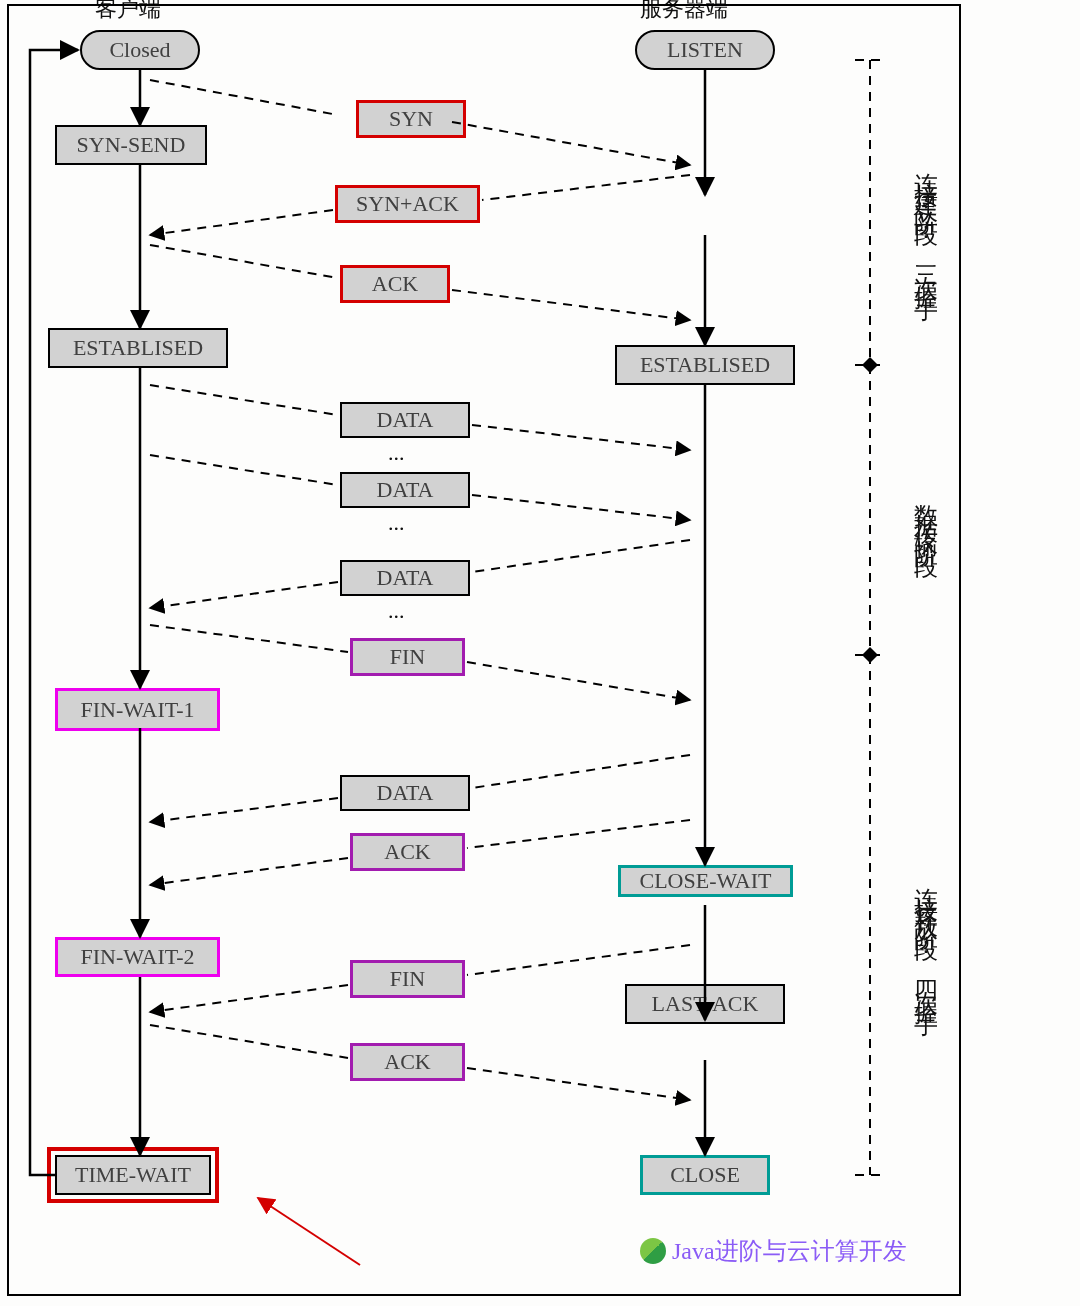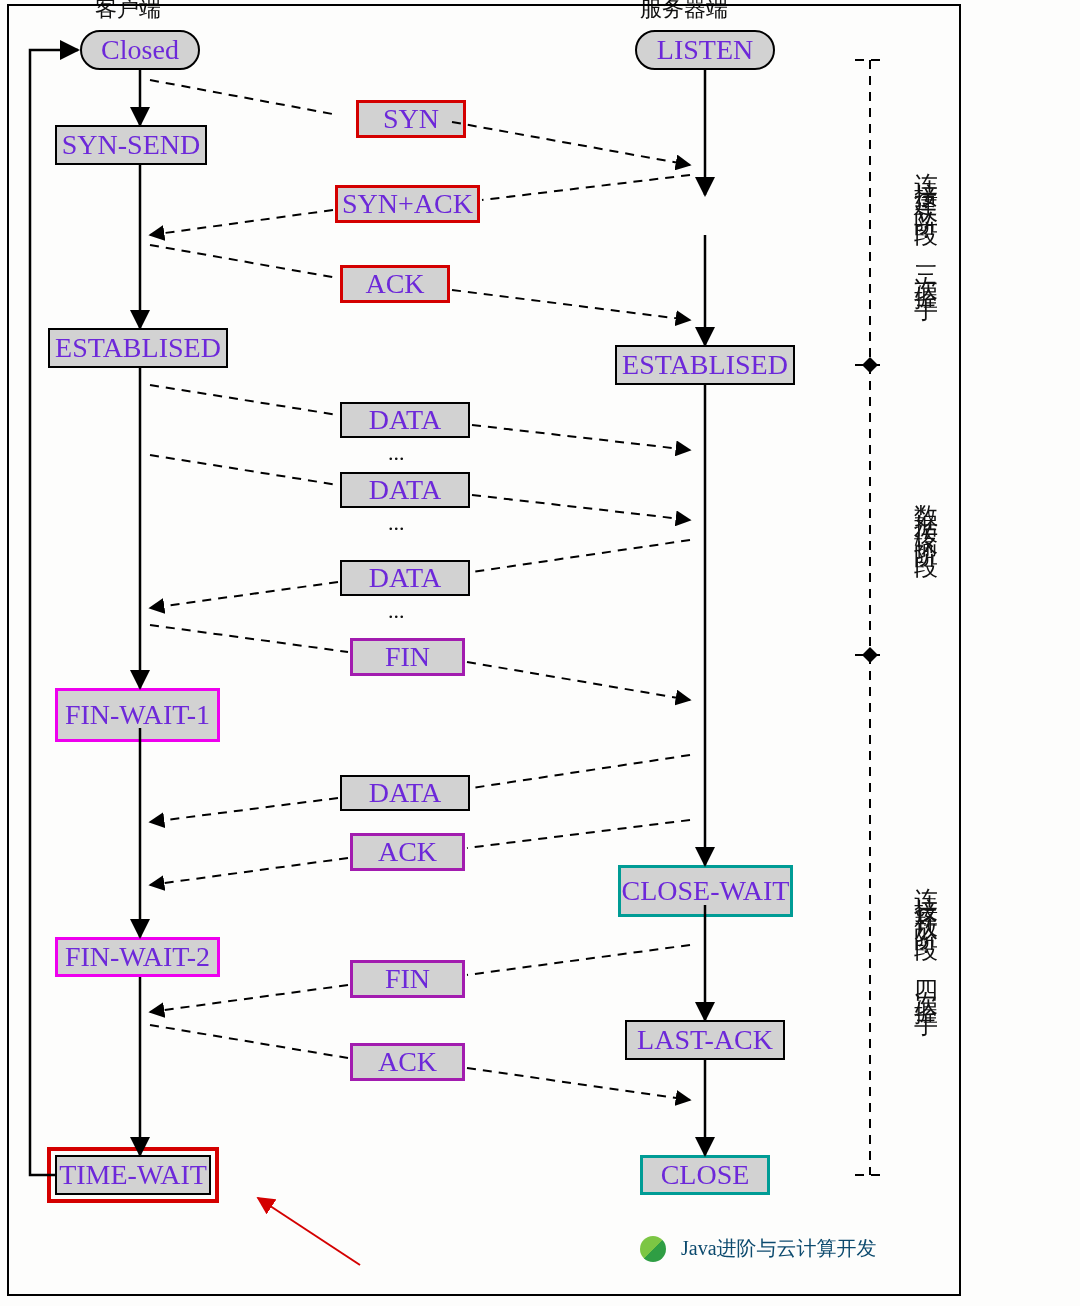--- a/index.html
+++ b/index.html
@@ -1,50 +1,50 @@
 <!DOCTYPE html>
 <html><head>
 <meta charset="utf-8">
 <style>
   html,body{margin:0;padding:0;background:#fbfbfb;font-family:"Times New Roman",serif}
   .canvas{position:relative;width:1080px;height:1306px;background:#fdfdfc}
-  .node{position:absolute;display:flex;align-items:center;justify-content:center;font-size:28px;color:#6d28d9;background:#d2d2d2;border:2px solid #000;box-sizing:border-box}
+  .node{position:absolute;display:flex;align-items:center;justify-content:center;font-size:22px;color:#404040;background:#d2d2d2;border:2px solid #000;box-sizing:border-box}
   .pill{border-radius:20px}
   .grey{background:#d2d2d2;border-color:#000}
   .red{border:3px solid #d40000}
   .blue{border:3px solid #a21caf}
   .magenta{border:3px solid #ee00ee}
   .teal{border:3px solid #009c95}
   .outline-red{outline:4px solid #d40000;outline-offset:4px}
   .label{position:absolute;font-size:22px;color:#111;text-align:center}
   .vlabel{writing-mode:vertical-rl;letter-spacing:10px;font-size:24px}
   .ellips{position:absolute;font-size:22px;color:#111}
-  .wm{position:absolute;display:flex;align-items:center;gap:15px;font-size:20px;color:#0c4a6e}
+  .wm{position:absolute;display:flex;align-items:center;gap:6px;font-size:24px;color:#8b5cf6}
   .wm-ico{width:26px;height:26px;border-radius:50%;background:linear-gradient(135deg,#7cc644 0 50%,#2f9e44 50% 100%)}
   svg{position:absolute;left:0;top:0;pointer-events:none}
 </style>
 </head>
 <body>
 
 <div class="canvas">
 
   <div class="label" style="left:95px;top:-6px">客户端</div>
   <div class="label" style="left:640px;top:-6px">服务器端</div>
 
   <div class="node pill grey" style="left:80px;top:30px;width:120px;height:40px">Closed</div>
   <div class="node grey" style="left:55px;top:125px;width:152px;height:40px">SYN-SEND</div>
   <div class="node grey" style="left:48px;top:328px;width:180px;height:40px">ESTABLISED</div>
-  <div class="node magenta" style="left:55px;top:688px;width:165px;height:54px">FIN-WAIT-1</div>
+  <div class="node magenta" style="left:55px;top:688px;width:165px;height:43px">FIN-WAIT-1</div>
   <div class="node magenta" style="left:55px;top:937px;width:165px;height:40px">FIN-WAIT-2</div>
   <div class="node grey outline-red" style="left:55px;top:1155px;width:156px;height:40px">TIME-WAIT</div>
 
   <div class="node pill grey" style="left:635px;top:30px;width:140px;height:40px">LISTEN</div>
   <div class="node grey" style="left:615px;top:345px;width:180px;height:40px">ESTABLISED</div>
-  <div class="node teal" style="left:618px;top:865px;width:175px;height:52px">CLOSE-WAIT</div>
-  <div class="node grey" style="left:625px;top:1020px;width:160px;height:40px">LAST-ACK</div>
+  <div class="node teal" style="left:618px;top:865px;width:175px;height:32px">CLOSE-WAIT</div>
+  <div class="node grey" style="left:625px;top:984px;width:160px;height:40px">LAST-ACK</div>
   <div class="node teal" style="left:640px;top:1155px;width:130px;height:40px">CLOSE</div>
 
   <div class="node red" style="left:356px;top:100px;width:110px;height:38px">SYN</div>
   <div class="node red" style="left:335px;top:185px;width:145px;height:38px">SYN+ACK</div>
   <div class="node red" style="left:340px;top:265px;width:110px;height:38px">ACK</div>
 
   <div class="node grey" style="left:340px;top:402px;width:130px;height:36px">DATA</div>
   <div class="ellips" style="left:388px;top:440px">...</div>
   <div class="node grey" style="left:340px;top:472px;width:130px;height:36px">DATA</div>
   <div class="ellips" style="left:388px;top:510px">...</div>

